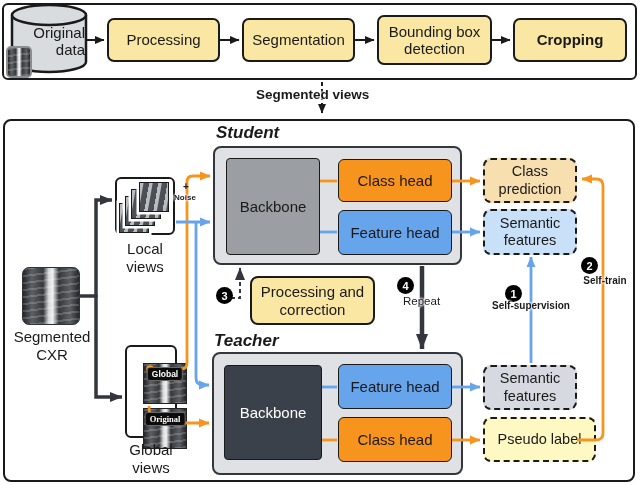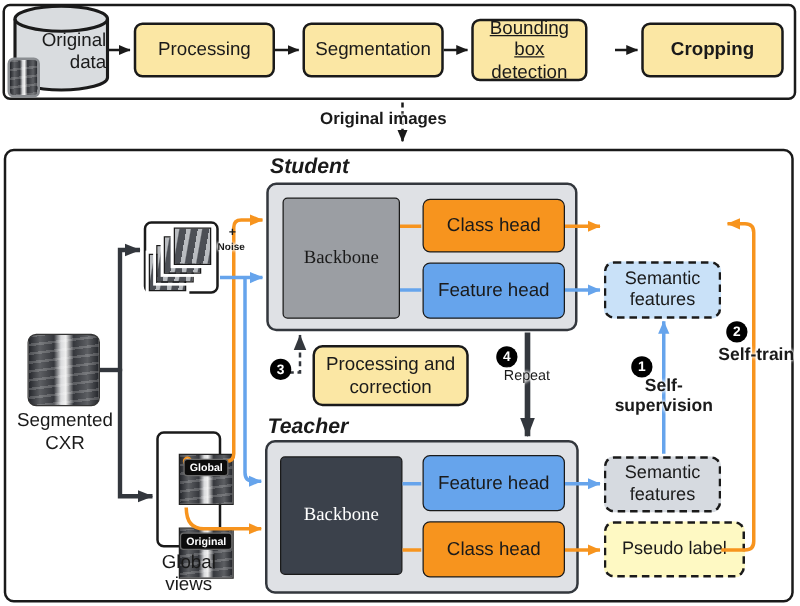--- a/index.html
+++ b/index.html
@@ -16,30 +16,30 @@
   .ybox { background:#FBE7A4; border:2px solid #1a1a1a; border-radius:7px;
           font-size:15px; line-height:1.15; }
 
   
   .cont { background:#DFE1E5; border:2px solid #33373D; border-radius:8px; }
 
   .headbox { border:1.5px solid #1a1a1a; border-radius:6px; font-size:15px; }
   .orange { background:#F7941E; }
   .blue   { background:#66A4EC; }
 
-  .backbone { border:1.5px solid #1a1a1a; border-radius:4px; font-size:15px;font-family:Liberation Serif, serif; }
+  .backbone { border:1.5px solid #1a1a1a; border-radius:4px; font-size:15px; }
 
   .dashed { border:2.5px dashed #1a1a1a; border-radius:8px; font-size:14.5px; line-height:1.2; }
 
   .title { font-weight:bold; font-size:17px;font-style:italic; }
   .caption { font-size:15px; line-height:1.2; text-align:center; }
 
   .badge { width:17px; height:17px; border-radius:50%; background:#000; color:#fff;
            font-size:11px; font-weight:bold; display:flex; align-items:center; justify-content:center; z-index:6;}
-  .steplabel { font-weight:bold; font-size:14px; z-index:6;
+  .steplabel { font-weight:bold; font-size:10px; z-index:6;
                text-shadow:0 0 3px #fff,0 0 3px #fff,0 0 3px #fff; }
 
   .halo { text-shadow:0 0 3px #fff,0 0 3px #fff,0 0 3px #fff,0 0 2px #fff; }
 
   
   .xray { background:
       repeating-linear-gradient(173deg, rgba(255,255,255,0.18) 0 2px, rgba(0,0,0,0) 2px 7px),
       linear-gradient(90deg,#23252a 0%,#5d5f63 16%,#35373c 36%,#d9dadc 46%,#efefef 53%,#35373c 64%,#5d5f63 84%,#23252a 100%);
     }
   .rib { background:
@@ -64,42 +64,43 @@
 
   <svg class="abs z4" style="left:8px;top:0px;" width="84" height="82">
     <path d="M4,15 v47 a37,10 0 0 0 74,0 v-47" fill="#D9DCDF" stroke="#1a1a1a" stroke-width="2.5"></path>
     <ellipse cx="41" cy="15" rx="37" ry="10" fill="#D9DCDF" stroke="#1a1a1a" stroke-width="2.5"></ellipse>
   </svg>
   <div class="abs ctr z6" style="left:12px;top:20px;width:73px;height:42px;font-size:15px;font-weight:normal;line-height:1.15;text-align:right;">Original data</div>
   <div class="abs xray z6" style="left:6px;top:46px;width:26px;height:32px;border:2px solid #8a8d91;border-radius:5px;"></div>
 
   <div class="abs ybox ctr" style="left:107px;top:18px;width:113px;height:44px;">Processing</div>
   <div class="abs ybox ctr" style="left:242px;top:18px;width:113px;height:44px;">Segmentation</div>
-  <div class="abs ybox ctr" style="left:377px;top:15px;width:93px;height:50px;padding:0 4px;text-decoration:underline;">Bounding box detection</div>
+  <div class="abs ybox ctr" style="left:377px;top:15px;width:115px;height:50px;padding:0 4px;">Bounding box detection</div>
   <div class="abs ybox ctr" style="left:513px;top:18px;width:114px;height:44px;font-weight:bold;">Cropping</div>
 
-  <div class="abs halo z6" style="left:256px;top:87px;font-size:13.5px;font-weight:bold;">Original images</div>
+  <div class="abs halo z6" style="left:256px;top:87px;font-size:13.5px;font-weight:bold;">Segmented views</div>
 
   <div class="abs frame" style="left:3px;top:119px;width:632px;height:363px;"></div>
 
   <div class="abs xray" style="left:22px;top:267px;width:58px;height:58px;border:1.5px solid #333;border-radius:7px;"></div>
   <div class="abs caption" style="left:5px;top:328px;width:94px;">Segmented CXR</div>
 
   <div class="abs" style="left:115px;top:177px;width:60px;height:58px;background:#fff;border:2px solid #1a1a1a;border-radius:6px;">
     <div class="thumb rib" style="left:2px;top:24px;"></div>
     <div class="thumb rib" style="left:8px;top:17px;"></div>
     <div class="thumb rib" style="left:14px;top:10px;"></div>
     <div class="thumb rib" style="left:22px;top:3px;"></div>
   </div>
+  <div class="abs caption" style="left:115px;top:240px;width:60px;">Local views</div>
 
   <div class="abs" style="left:125px;top:345px;width:52px;height:93px;background:#fff;border:2px solid #1a1a1a;border-radius:6px;padding:16px;">
     <div class="xray" style="position:relative;width:44px;height:41px;border:1px solid #222;">
       <span class="chip">Global</span>
     </div>
-    <div class="xray" style="position:relative;width:44px;height:41px;border:1px solid #222;margin-top:18px;">
+    <div class="xray" style="position:relative;width:44px;height:41px;border:1px solid #222;margin-top:4px;font-family:Liberation Serif, serif;">
       <span class="chip">Original</span>
     </div>
   </div>
   <div class="abs caption" style="left:119px;top:441px;width:64px;">Global views</div>
 
   <div class="abs z6" style="left:183px;top:181px;font-size:10px;font-weight:bold;">+</div>
   <div class="abs halo z6" style="left:171px;top:193px;width:28px;font-size:8px;font-weight:bold;text-align:center;">Noise</div>
 
   <div class="abs title" style="left:216px;top:123px;">Student</div>
   <div class="abs cont" style="left:213px;top:146px;width:249px;height:119px;"></div>
@@ -108,20 +109,21 @@
   <div class="abs headbox blue ctr" style="left:338px;top:210px;width:114px;height:45px;">Feature head</div>
 
   <div class="abs ybox ctr" style="left:250px;top:276px;width:125px;height:49px;border-radius:8px;padding:0 6px;">Processing and correction</div>
 
   <div class="abs title" style="left:214px;top:331px;">Teacher</div>
   <div class="abs cont" style="left:212px;top:352px;width:251px;height:123px;"></div>
   <div class="abs backbone ctr" style="left:224px;top:365px;width:98px;height:95px;background:#3B414B;color:#fff;">Backbone</div>
   <div class="abs headbox blue ctr" style="left:338px;top:364px;width:114px;height:45px;">Feature head</div>
   <div class="abs headbox orange ctr" style="left:338px;top:417px;width:114px;height:45px;">Class head</div>
 
+  <div class="abs dashed ctr" style="left:483px;top:158px;width:94px;height:45px;background:#F8DFB0;">Class prediction</div>
   <div class="abs dashed ctr" style="left:483px;top:209px;width:94px;height:46px;background:#C9E1F8;">Semantic features</div>
   <div class="abs dashed ctr" style="left:483px;top:365px;width:94px;height:45px;background:#D6DAE0;">Semantic features</div>
   <div class="abs dashed ctr" style="left:483px;top:417px;width:113px;height:45px;background:#fef9c3;">Pseudo label</div>
 
   <div class="abs badge" style="left:505px;top:285px;">1</div>
   <div class="abs steplabel ctr" style="left:477px;top:300px;width:108px;">Self-supervision</div>
 
   <div class="abs badge" style="left:581px;top:257px;">2</div>
   <div class="abs steplabel ctr" style="left:574px;top:275px;width:62px;">Self-train</div>
 

